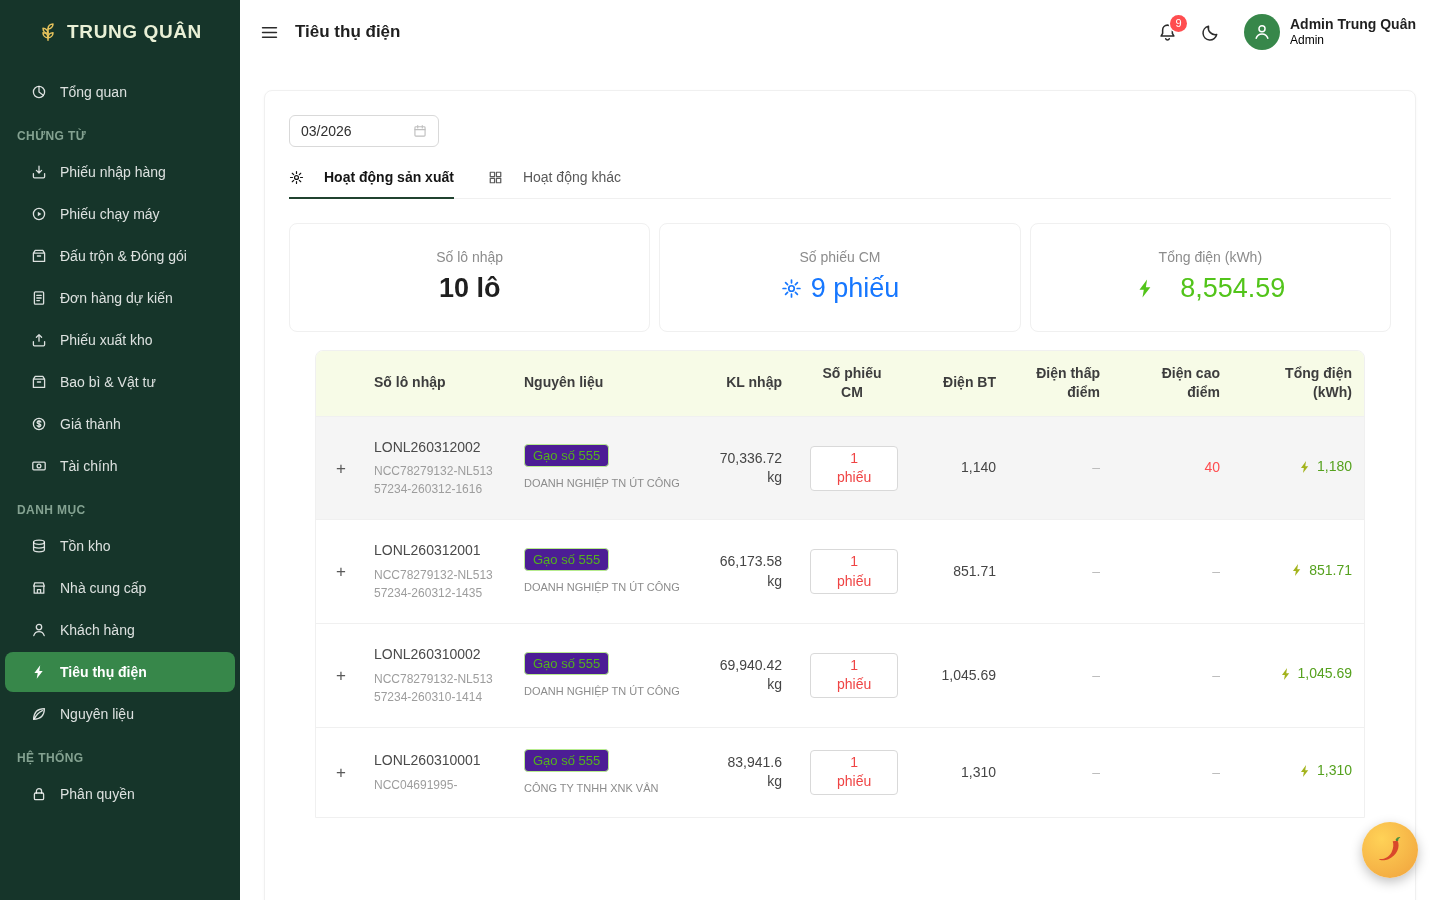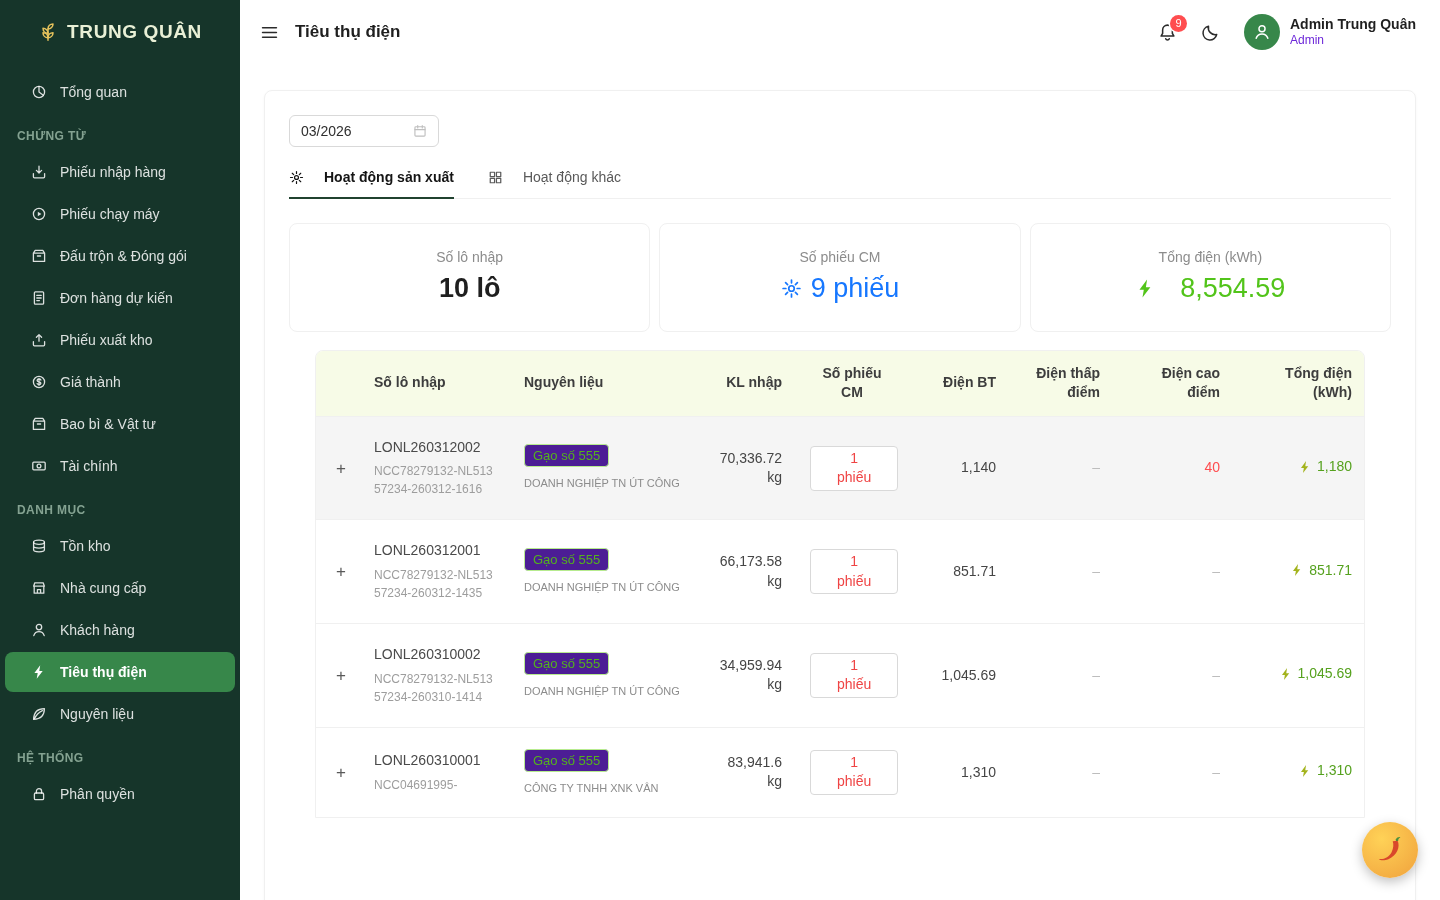--- a/index.html
+++ b/index.html
@@ -22,21 +22,21 @@
   .icon-btn { background:none; border:none; cursor:pointer; color:#2b2b2b; display:flex; align-items:center; }
   .icon-btn svg, .bell-wrap svg { width:19px; height:19px; }
   .page-title { font-size:17px; font-weight:bold; color:#1f1f1f; }
   .topbar-right { margin-left:auto; display:flex; align-items:center; gap:24px; }
   .bell-wrap { position:relative; cursor:pointer; color:#2b2b2b; display:flex; }
   .badge { position:absolute; top:-8px; right:-10px; min-width:17px; height:17px; padding:0 4px; background:#ff4d4f; color:#fff; font-size:11px; line-height:17px; text-align:center; border-radius:9px; box-shadow:0 0 0 1.5px #fff; }
   .user { display:flex; align-items:center; gap:10px; cursor:pointer; }
   .avatar { width:36px; height:36px; border-radius:50%; background:#37874a; display:flex; align-items:center; justify-content:center; color:#fff; }
   .avatar svg { width:18px; height:18px; }
   .user-name { font-size:14px; font-weight:bold; color:#1f1f1f; line-height:1.25; }
-  .user-role { font-size:12px; color:#6d28d9; line-height:1.25; }
+  .user-role { font-size:12px; color:#000000; line-height:1.25; }
 
   
   .content { flex:1; overflow:hidden; padding:26px 24px 0; }
   .card { border:1px solid #f0f0f0; border-radius:8px; box-shadow:0 1px 3px rgba(0,0,0,.04); padding:24px 24px 0; min-height:1100px; }
 
   .datepicker { width:150px; height:32px; border:1px solid #d9d9d9; border-radius:6px; display:flex; align-items:center; padding:0 11px; gap:8px; font-size:14px; color:#2f2f2f; cursor:pointer; background:#fff; }
   .datepicker .val { flex:1; }
   .datepicker svg { width:14px; height:14px; color:#bfbfbf; }
 
   .tabs { display:flex; gap:34px; margin-top:22px; border-bottom:1px solid #f0f0f0; }
@@ -217,29 +217,29 @@
           <span>Đơn hàng dự kiến</span>
         </div>
       <div class="nav-item">
           <svg>
             <use href="#i-out"></use>
           </svg>
           <span>Phiếu xuất kho</span>
         </div>
       <div class="nav-item">
           <svg>
+            <use href="#i-box"></use>
+          </svg>
+          <span>Bao bì &amp; Vật tư</span>
+        </div>
+      <div class="nav-item">
+          <svg>
             <use href="#i-dollar"></use>
           </svg>
           <span>Giá thành</span>
-        </div>
-      <div class="nav-item">
-          <svg>
-            <use href="#i-box"></use>
-          </svg>
-          <span>Bao bì &amp; Vật tư</span>
         </div>
       <div class="nav-item">
           <svg>
             <use href="#i-note"></use>
           </svg>
           <span>Tài chính</span>
         </div>
       <div class="nav-section">DANH MỤC</div>
       <div class="nav-item">
           <svg>
@@ -442,21 +442,21 @@
               <tr>
                 <td class="td-expand"><button class="expand-btn"></button></td>
                 <td>
                   <div class="lot-code">LONL260310002</div>
                   <div class="lot-sub">NCC78279132-NL51357234-260310-1414</div>
                 </td>
                 <td>
                   <span class="tag">Gạo số 555</span>
                   <div class="supplier">DOANH NGHIỆP TN ÚT CÔNG</div>
                 </td>
-                <td class="ta-r">34,959.94 kg</td>
+                <td class="ta-r">69,940.42 kg</td>
                 <td class="ta-c"><span class="pill">1 phiếu</span></td>
                 <td class="ta-r">1,045.69</td>
                 <td class="ta-r dim">–</td>
                 <td class="ta-r dim">–</td>
                 <td class="ta-r"><span class="total">
                       <svg>
                         <use href="#i-bolt"></use>
                       </svg>
                       <span>1,045.69</span>
                     </span></td>

